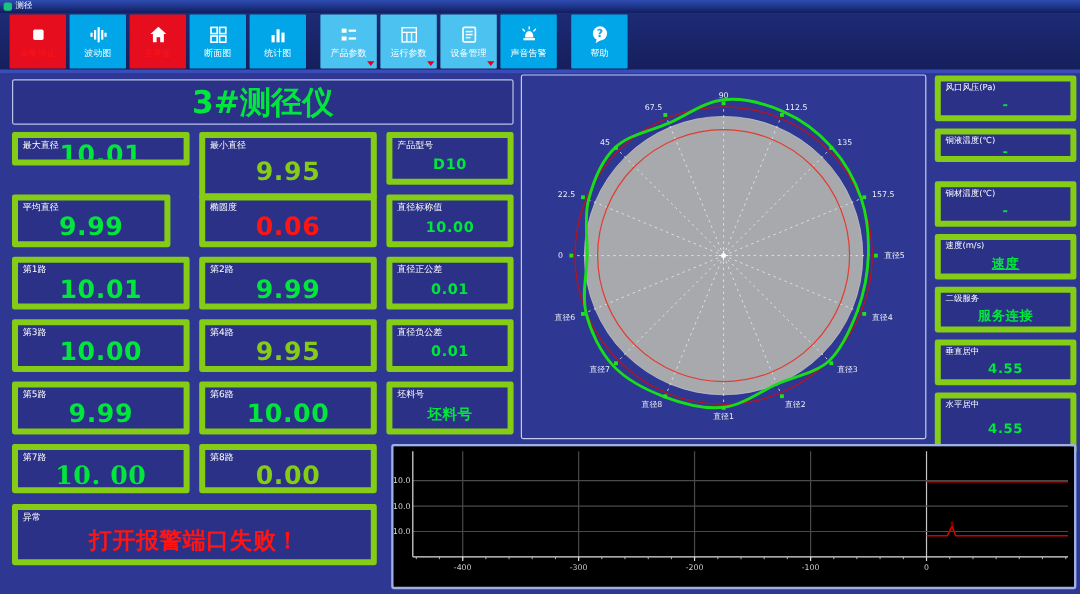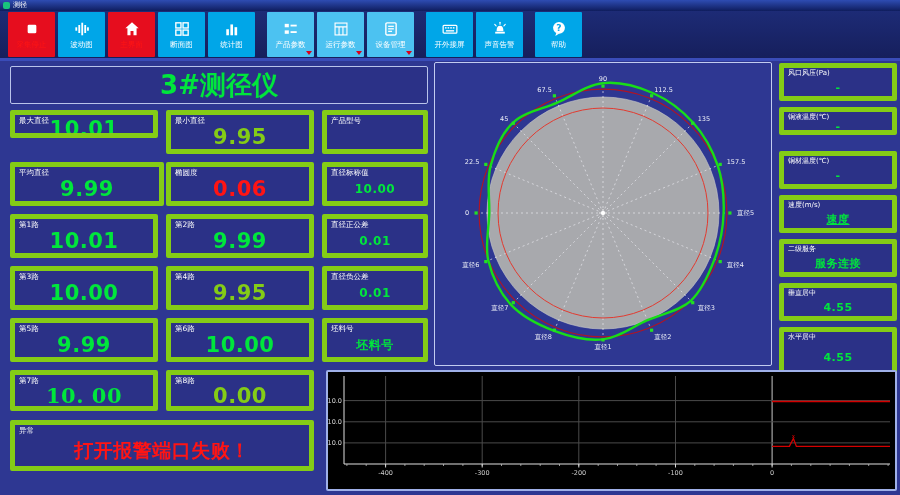--- a/index.html
+++ b/index.html
@@ -128,33 +128,20 @@
           <svg width="16" height="16" viewBox="0 0 14 14">
             <rect x="2.5" y="1.6" width="9" height="10.6" rx="1" fill="none" stroke="#fff" stroke-width="1.2"></rect>
             <rect x="4.5" y="4.1" width="5" height="1.1" fill="#fff"></rect>
             <rect x="4.5" y="6.3" width="5" height="1.1" fill="#fff"></rect>
             <rect x="4.5" y="8.5" width="3.4" height="1.1" fill="#fff"></rect>
           </svg>
         </span>
         <span class="tlabel">设备管理</span>
         <span class="drop"></span>
       </div>
-      <div class="tbtn cyan gap">
-        <span class="ticon">
-          <svg width="16" height="16" viewBox="0 0 14 14">
-            <rect x="1" y="3.8" width="12" height="6.8" rx="0.8" fill="none" stroke="#fff" stroke-width="1.1"></rect>
-            <rect x="2.6" y="5.4" width="1.4" height="1.2" fill="#fff"></rect>
-            <rect x="4.9" y="5.4" width="1.4" height="1.2" fill="#fff"></rect>
-            <rect x="7.2" y="5.4" width="1.4" height="1.2" fill="#fff"></rect>
-            <rect x="9.5" y="5.4" width="1.4" height="1.2" fill="#fff"></rect>
-            <rect x="3.4" y="8" width="7.2" height="1.2" fill="#fff"></rect>
-          </svg>
-        </span>
-        <span class="tlabel">开外接屏</span>
-      </div>
       <div class="tbtn cyan">
         <span class="ticon">
           <svg width="16" height="16" viewBox="0 0 14 14">
             <path d="M4 9 Q4 4.2 7 4.2 Q10 4.2 10 9 Z" fill="#fff"></path>
             <rect x="2.8" y="9.4" width="8.4" height="1.6" fill="#fff"></rect>
             <g stroke="#fff" stroke-width="1" stroke-linecap="round">
               <path d="M7 2.8 V1.2"></path>
               <path d="M3.6 4.2 L2.4 3"></path>
               <path d="M10.4 4.2 L11.6 3"></path>
             </g>
@@ -175,28 +162,29 @@
     </div>
   <div class="toolbar-strip"></div>
 
   <div class="gauge-title">3#测径仪</div>
 
   <div id="left-grid">
       <div class="cell" style="left: 10px; top: 110px; width: 148px; height: 28px;">
         <span class="lbl">最大直径</span>
         <span class="val green">10.01</span>
       </div>
-      <div class="cell" style="left: 166px; top: 110px; width: 148px; height: 44px;">
+      <div class="cell" style="left: 166px; top: 110px; width: 148px; height: 56px;">
         <span class="lbl">最小直径</span>
         <span class="val yellow">9.95</span>
       </div>
       <div class="cell small" style="left: 322px; top: 110px; width: 106px; height: 44px;">
         <span class="lbl">产品型号</span>
-      </div>
-      <div class="cell" style="left: 10px; top: 162px; width: 154px; height: 44px; padding-left: 40px;">
+        <span class="val green">D10</span>
+      </div>
+      <div class="cell" style="left: 10px; top: 162px; width: 132px; height: 44px; padding-left: 40px;">
         <span class="lbl">平均直径</span>
         <span class="val green">9.99</span>
       </div>
       <div class="cell" style="left: 166px; top: 162px; width: 148px; height: 44px;">
         <span class="lbl">椭圆度</span>
         <span class="val red">0.06</span>
       </div>
       <div class="cell small" style="left: 322px; top: 162px; width: 106px; height: 44px;">
         <span class="lbl">直径标称值</span>
         <span class="val green">10.00</span>

